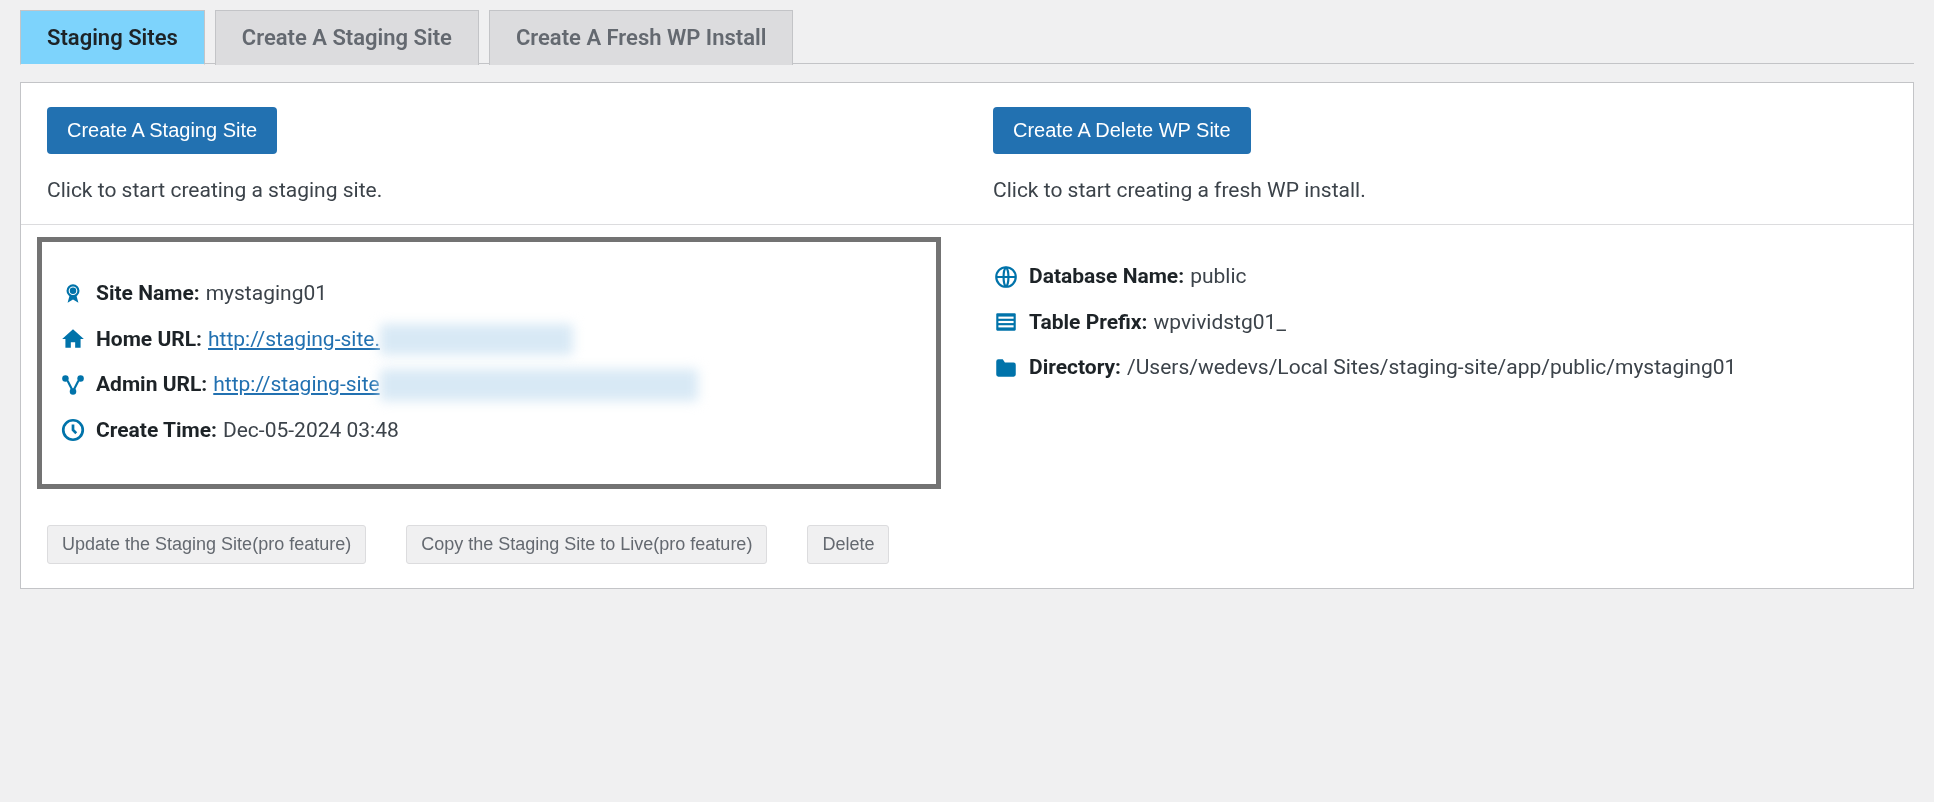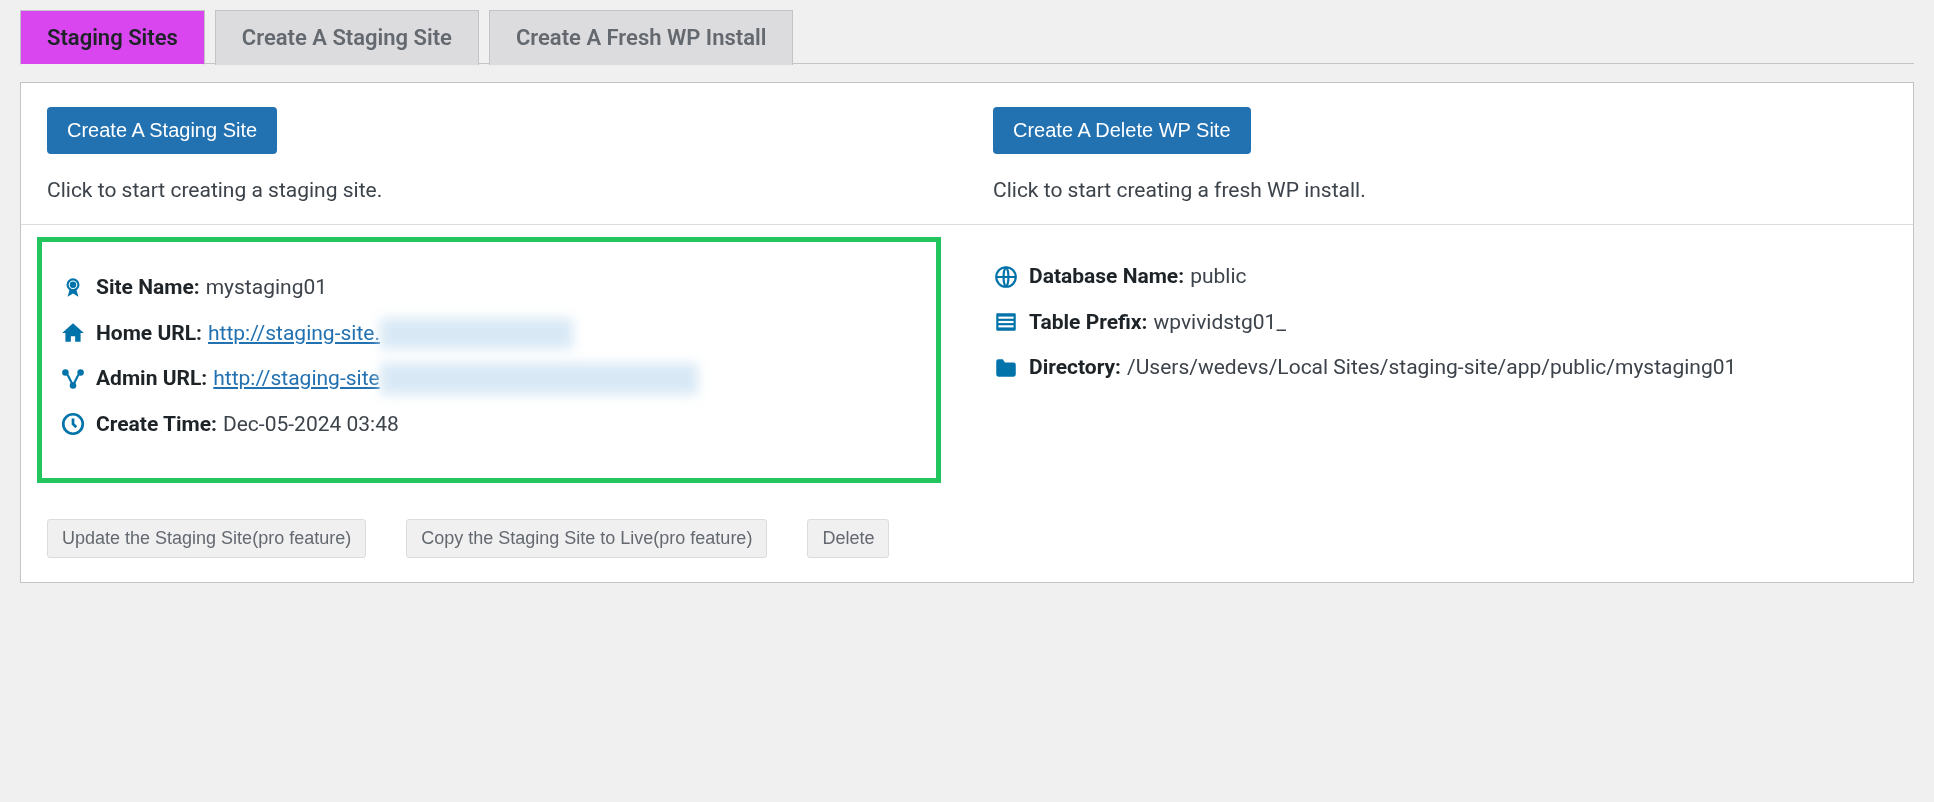--- a/index.html
+++ b/index.html
@@ -20,21 +20,21 @@
       border: 1px solid #c3c4c7;
       border-bottom: none;
       padding: 14px 26px;
       font-size: 22px;
       font-weight: 600;
       color: #646970;
       cursor: pointer;
       margin-bottom: -1px;
     }
     .tab.active {
-      background: #d946ef;
+      background: #7dd3fc;
       color: #1d2327;
       border-bottom: 1px solid #f0f0f1;
     }
     .tabline {
       border-bottom: 1px solid #c3c4c7;
       margin-top: -1px;
     }
     .panel {
       background: #fff;
       border: 1px solid #c3c4c7;
@@ -65,24 +65,24 @@
     }
     .detail-row {
       display: flex;
       padding: 0;
     }
     .detail-col {
       flex: 1;
       padding: 22px 26px;
     }
     .highlight-box {
-      border: 5px solid #22c55e;
+      border: 5px solid #737373;
       position: relative;
       margin: 4px 0 14px -10px;
-      padding: 16px 18px 24px 18px;
+      padding: 22px 18px 24px 18px;
     }
     .info-line {
       display: flex;
       align-items: center;
       font-size: 21px;
       margin: 14px 0;
       line-height: 1.5;
       flex-wrap: wrap;
     }
     .info-line .icon {

